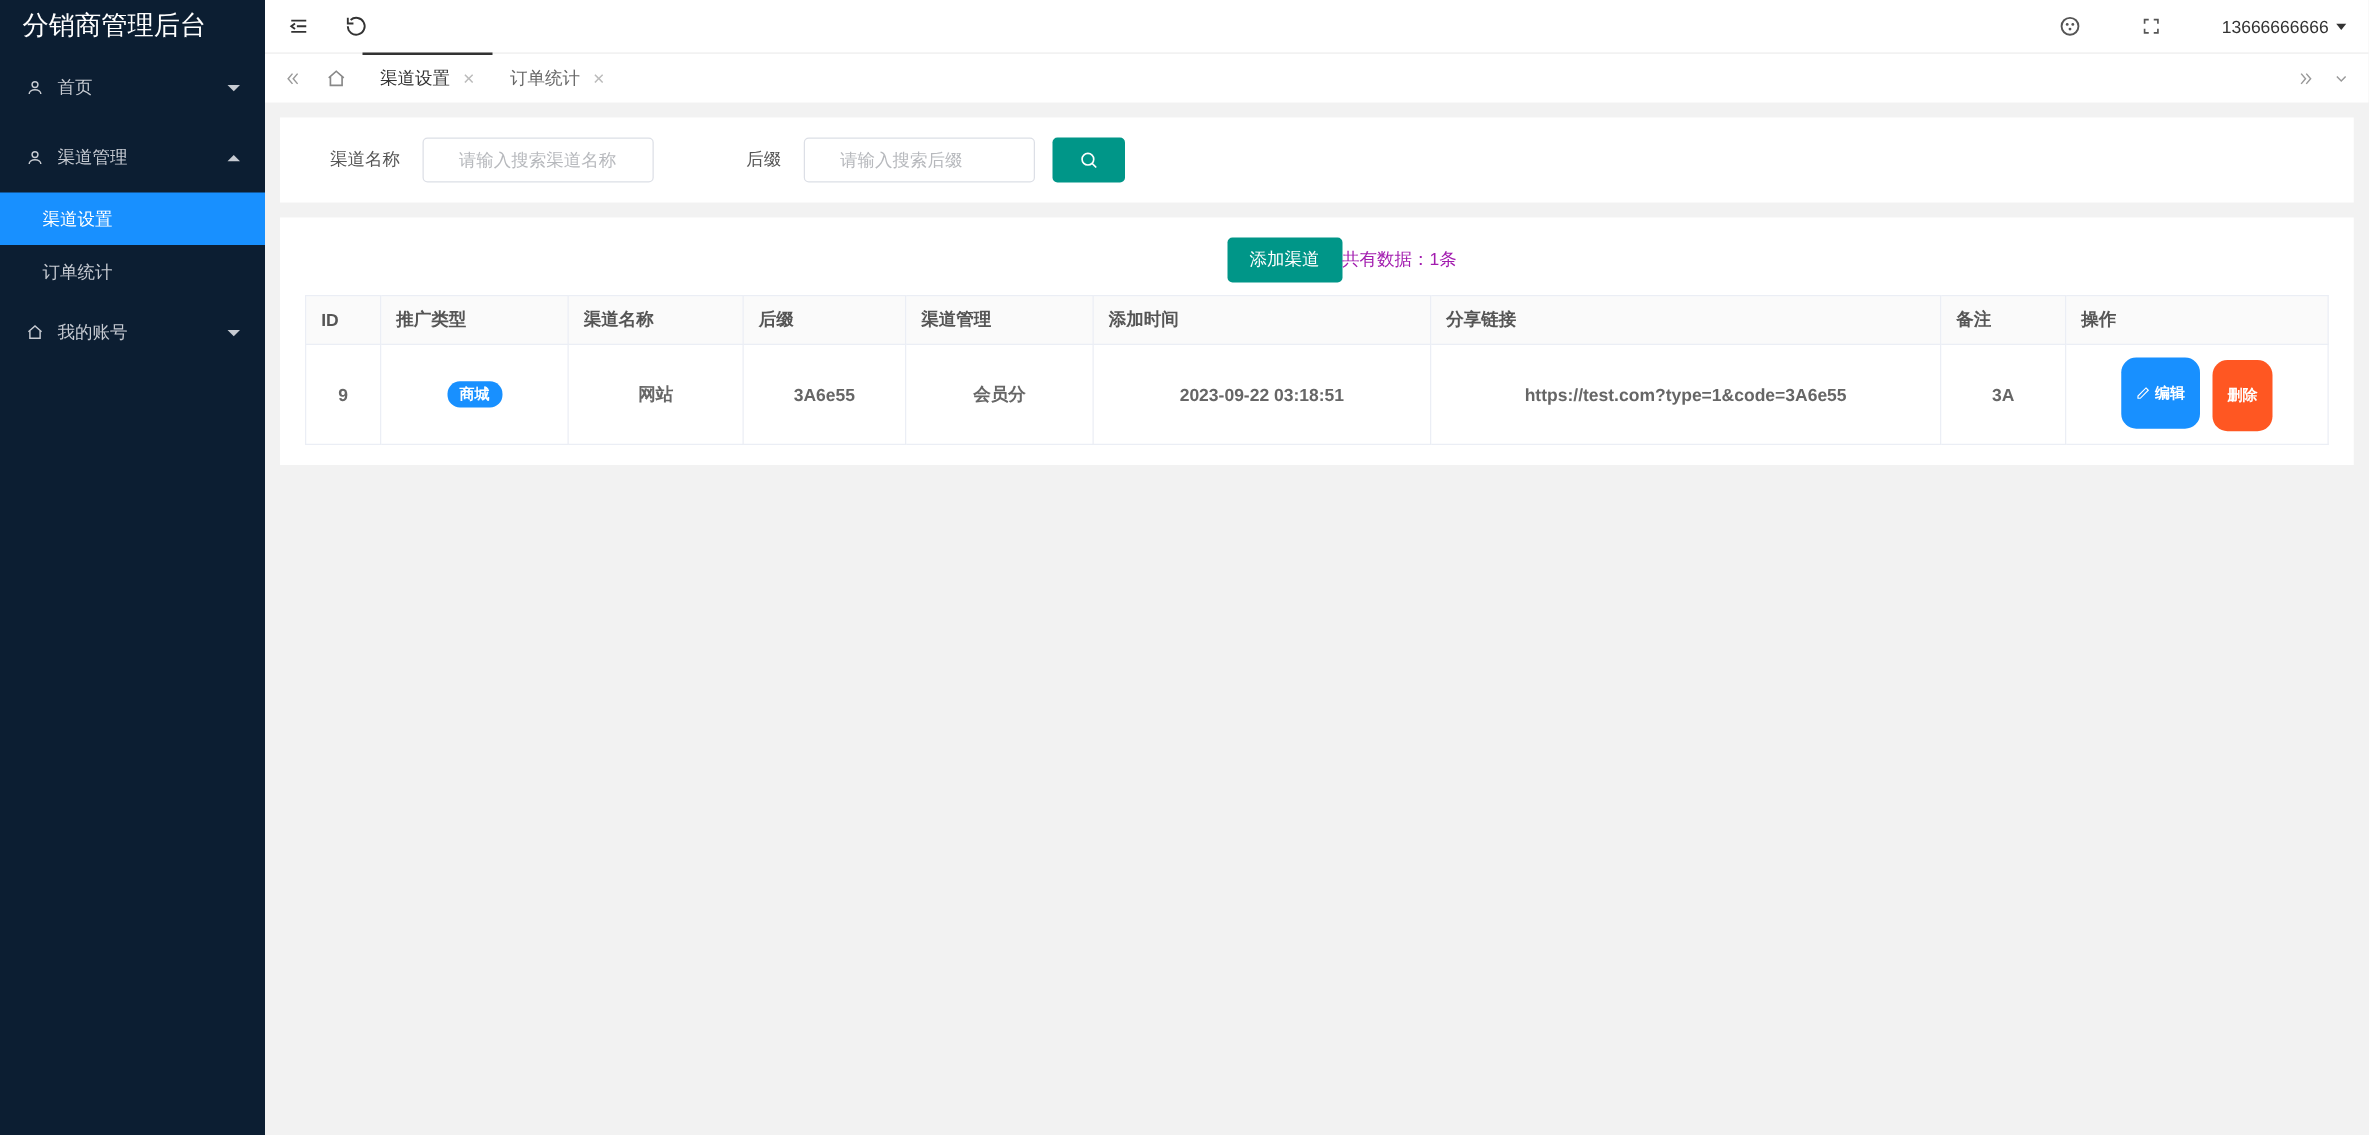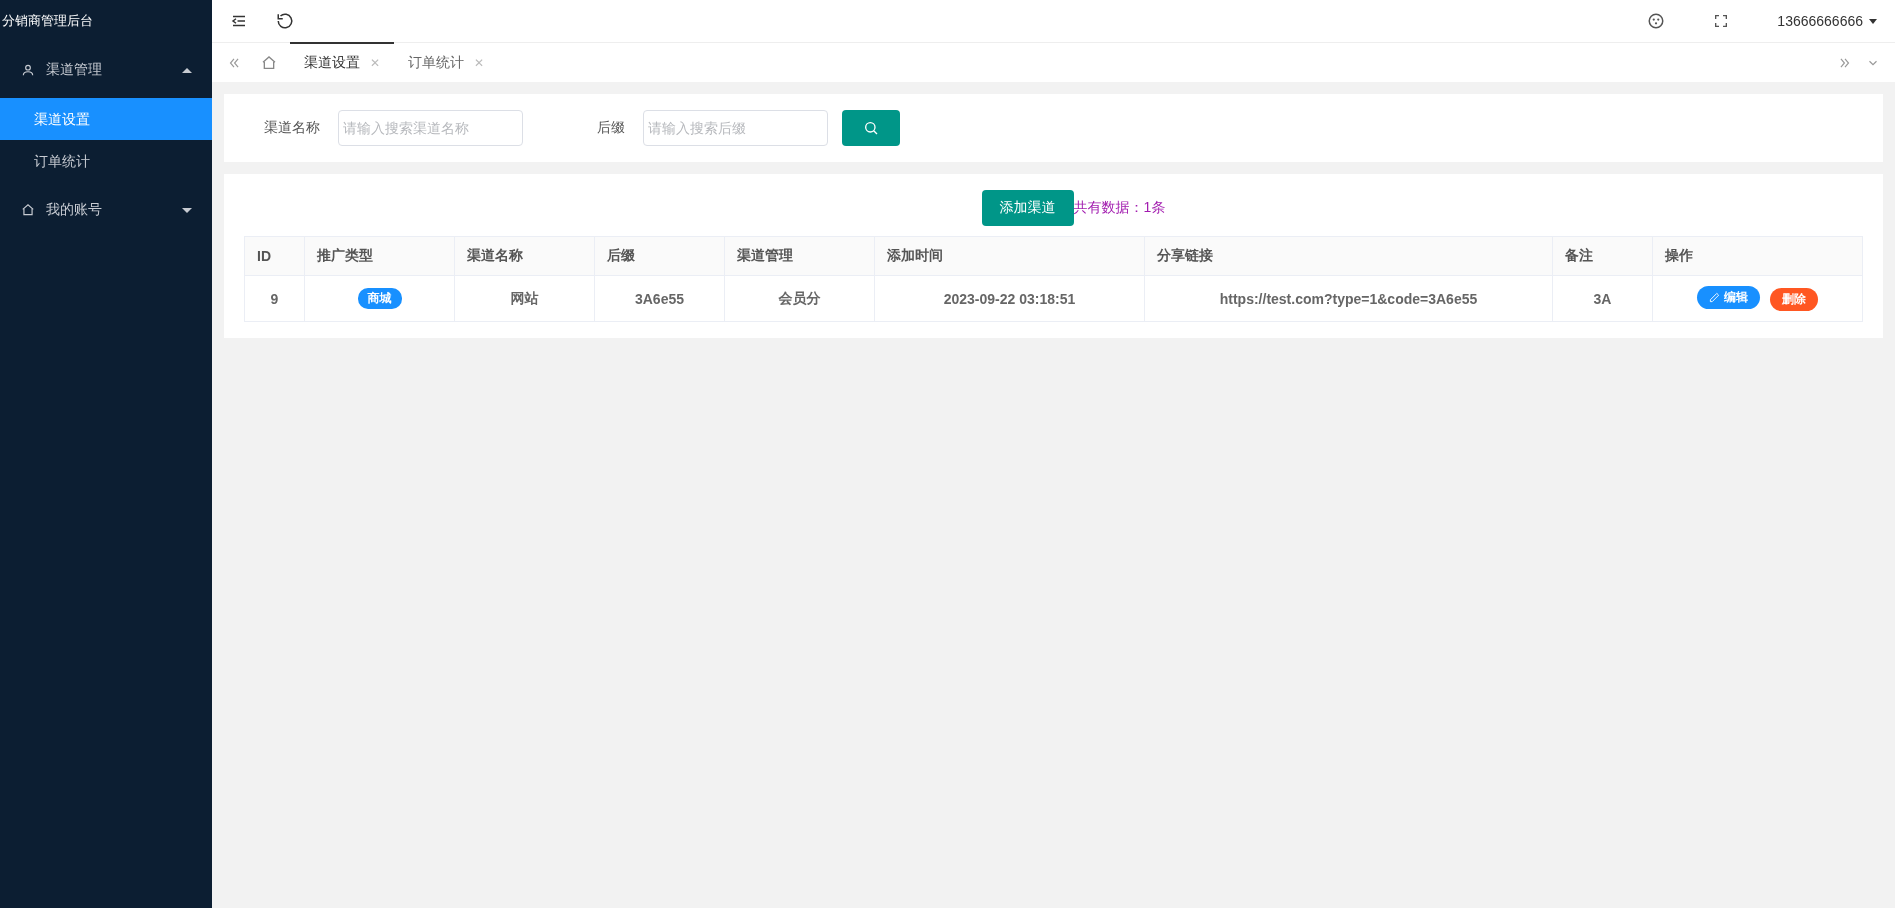--- a/index.html
+++ b/index.html
@@ -18,23 +18,23 @@
   .sidebar {
     width: 212px;
     background: #0c1e32;
     color: #c0c4cc;
     display: flex;
     flex-direction: column;
   }
   .logo {
     height: 42px;
     line-height: 42px;
-    padding-left: 2px;
+    padding-left: 18px;
     color: #fff;
-    font-size: 13px;
+    font-size: 21px;
   }
   .menu { list-style: none; }
   .menu-item, .submenu-title {
     display: flex;
     align-items: center;
     height: 56px;
     padding: 0 20px;
     color: #c7cbd2;
     cursor: pointer;
     position: relative;
@@ -173,21 +173,21 @@
   .search-row {
     display: flex;
     align-items: center;
     gap: 14px;
   }
   .search-label { color: #555; margin-left: 20px; margin-right: 4px; }
   .input {
     height: 36px;
     border: 1px solid #dcdfe6;
     border-radius: 4px;
-    padding: 0 4px;
+    padding: 0 28px;
     width: 185px;
     font-size: 14px;
     color: #606266;
   }
   .input::placeholder { color: #b7b9bd; }
   .btn {
     height: 36px;
     border: none;
     border-radius: 4px;
     padding: 0 18px;
@@ -231,41 +231,53 @@
     display: inline-block;
     padding: 2px 10px;
     border-radius: 10px;
     font-size: 12px;
     color: #fff;
   }
   .tag-blue { background: #1890ff; }
   .pill {
     display: inline-flex;
     align-items: center;
-    padding: 3px 12px;
+    padding: 20px 12px;
     border-radius: 12px;
     font-size: 12px;
     color: #fff;
     gap: 4px;
     cursor: pointer;
   }
   .pill-blue { background: #1890ff; }
   .pill-orange { background: #ff5722; }
 
   svg { display: block; }
 </style>
 </head>
 <body>
 
 <div class="layout">
 
   <aside class="sidebar">
     <div class="logo">分销商管理后台</div>
     <ul class="menu">
 
+      <li>
+        <div class="submenu-title">
+          <span class="icon">
+            <svg width="14" height="14" viewBox="0 0 24 24" fill="none" stroke="#c7cbd2" stroke-width="2">
+                <circle cx="12" cy="8" r="4"></circle>
+                <path d="M4 21c0-4 4-6 8-6s8 2 8 6"></path>
+              </svg>
+          </span>
+          <span>首页</span>
+          <span class="arrow arrow-down"></span>
+        </div>
+      </li>
 
       <li>
         <div class="submenu-title">
           <span class="icon">
             <svg width="14" height="14" viewBox="0 0 24 24" fill="none" stroke="#c7cbd2" stroke-width="2">
                 <circle cx="12" cy="8" r="4"></circle>
                 <path d="M4 21c0-4 4-6 8-6s8 2 8 6"></path>
               </svg>
           </span>
           <span>渠道管理</span>

